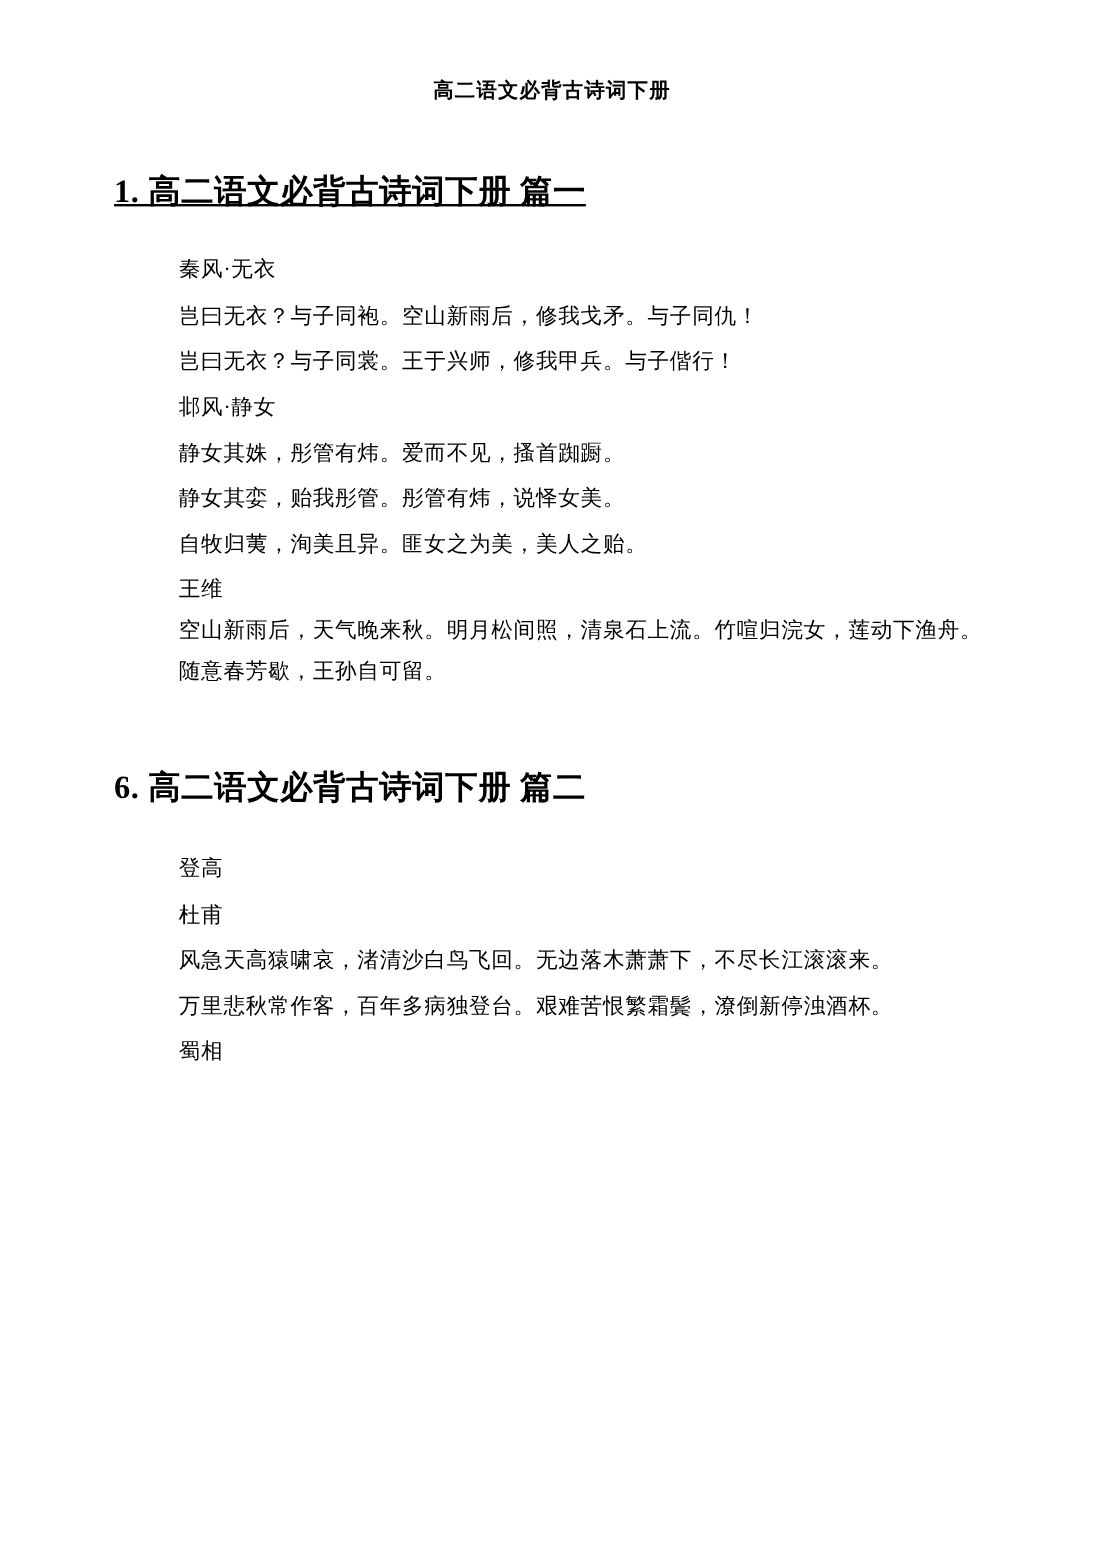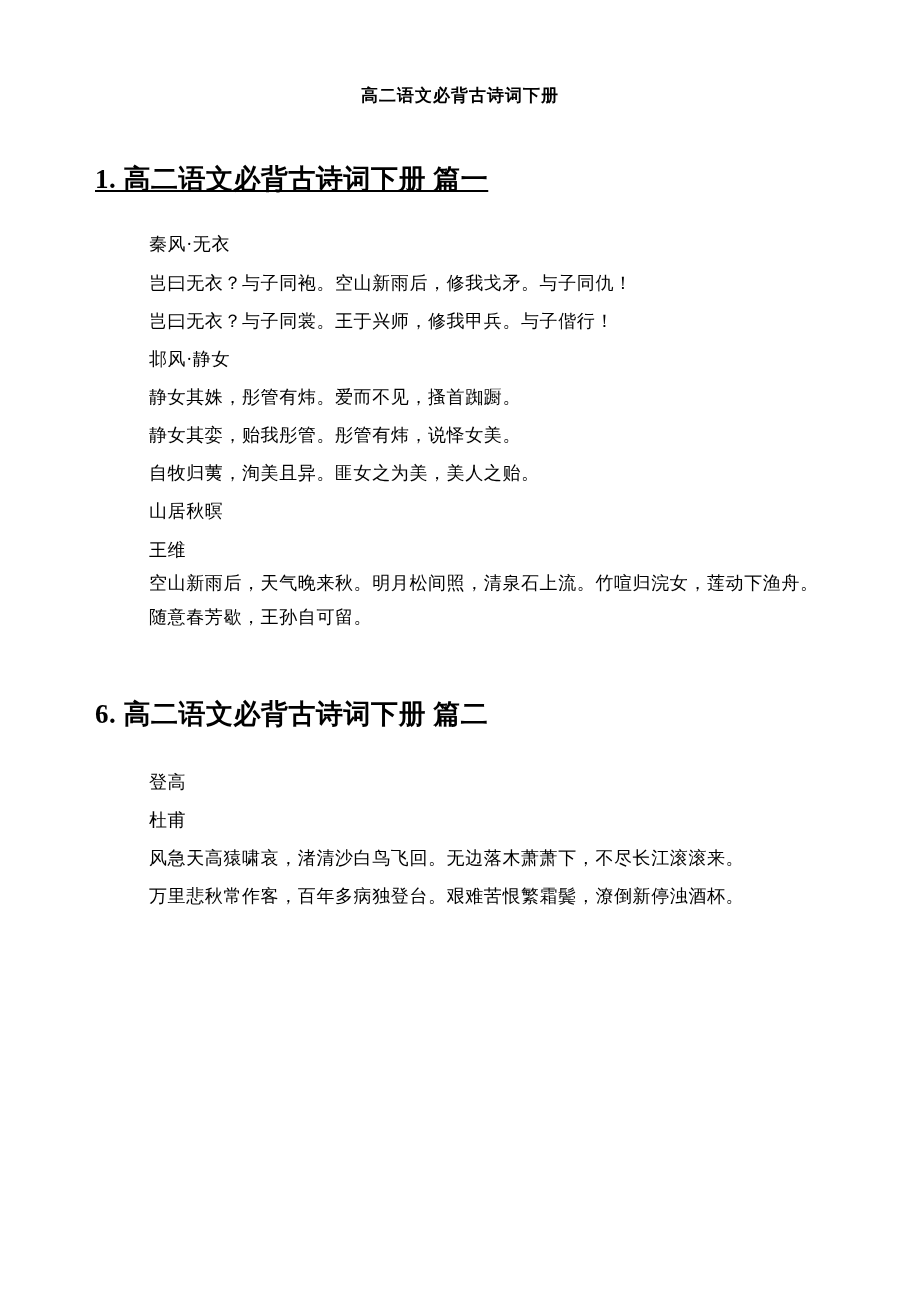--- a/index.html
+++ b/index.html
@@ -20,21 +20,21 @@
     height: 1302px;
     box-sizing: border-box;
     padding: 0 95px;
   }
   .doc-title {
     text-align: center;
     font-size: 17px;
     font-weight: bold;
     letter-spacing: 1px;
     margin: 0;
-    padding-top: 84px;
+    padding-top: 64px;
   }
   .section-heading {
     font-size: 27px;
     font-weight: bold;
     letter-spacing: 0.5px;
     margin: 0;
     line-height: 1.2;
   }
   .sec1-heading { padding-top: 56px; text-decoration: underline; }
   .sec2-heading { padding-top: 62px; }
@@ -68,28 +68,28 @@
   <div class="section-heading sec1-heading">1. 高二语文必背古诗词下册  篇一</div>
 
   <div class="body-block">
     <p class="line">秦风·无衣</p>
     <p class="line">岂曰无衣？与子同袍。空山新雨后，修我戈矛。与子同仇！</p>
     <p class="line">岂曰无衣？与子同裳。王于兴师，修我甲兵。与子偕行！</p>
     <p class="line">邶风·静女</p>
     <p class="line">静女其姝，彤管有炜。爱而不见，搔首踟蹰。</p>
     <p class="line">静女其娈，贻我彤管。彤管有炜，说怿女美。</p>
     <p class="line">自牧归荑，洵美且异。匪女之为美，美人之贻。</p>
-    <p class="line">山居秋暝</p>
     <p class="line">王维</p>
     <p class="line wrap wrap-gap">空山新雨后，天气晚来秋。明月松间照，清泉石上流。竹喧归浣女，莲动下渔舟。</p>
     <p class="line">随意春芳歇，王孙自可留。</p>
   </div>
 
   <div class="section-heading sec2-heading">6. 高二语文必背古诗词下册  篇二</div>
 
   <div class="body-block second">
     <p class="line">登高</p>
     <p class="line">杜甫</p>
     <p class="line">风急天高猿啸哀，渚清沙白鸟飞回。无边落木萧萧下，不尽长江滚滚来。</p>
     <p class="line">万里悲秋常作客，百年多病独登台。艰难苦恨繁霜鬓，潦倒新停浊酒杯。</p>
+    <p class="line">蜀相</p>
   </div>
 
 </div>
 
 </body></html>

